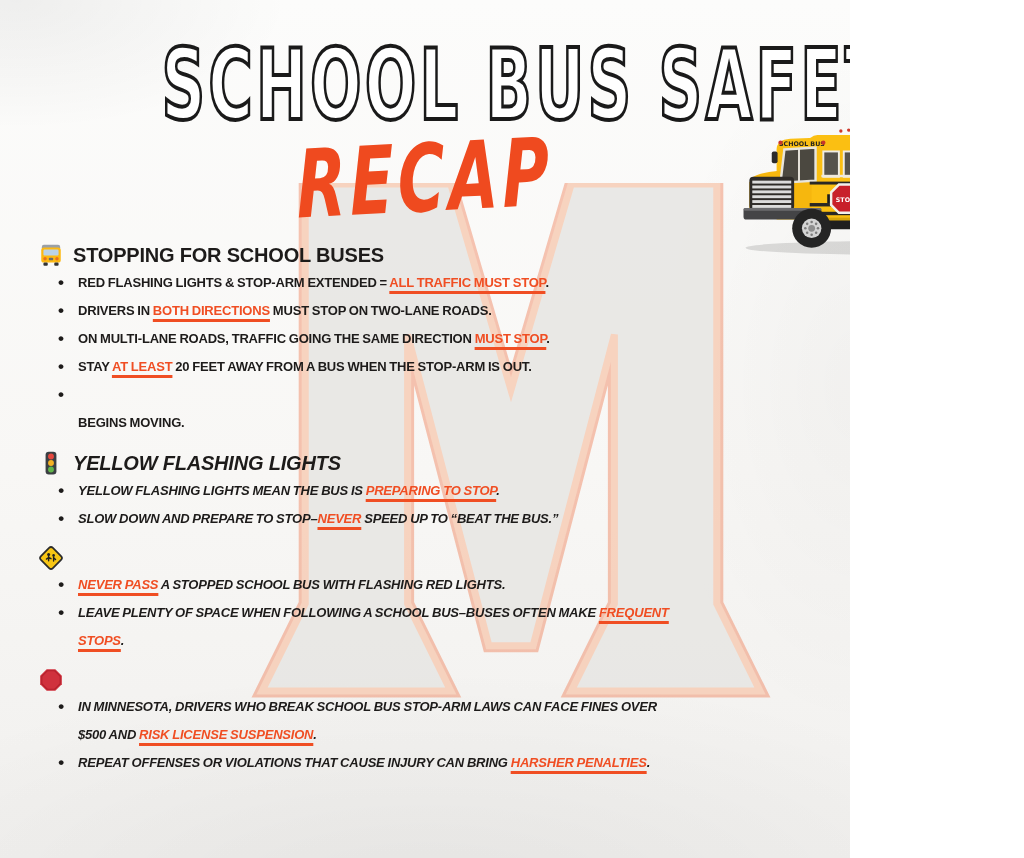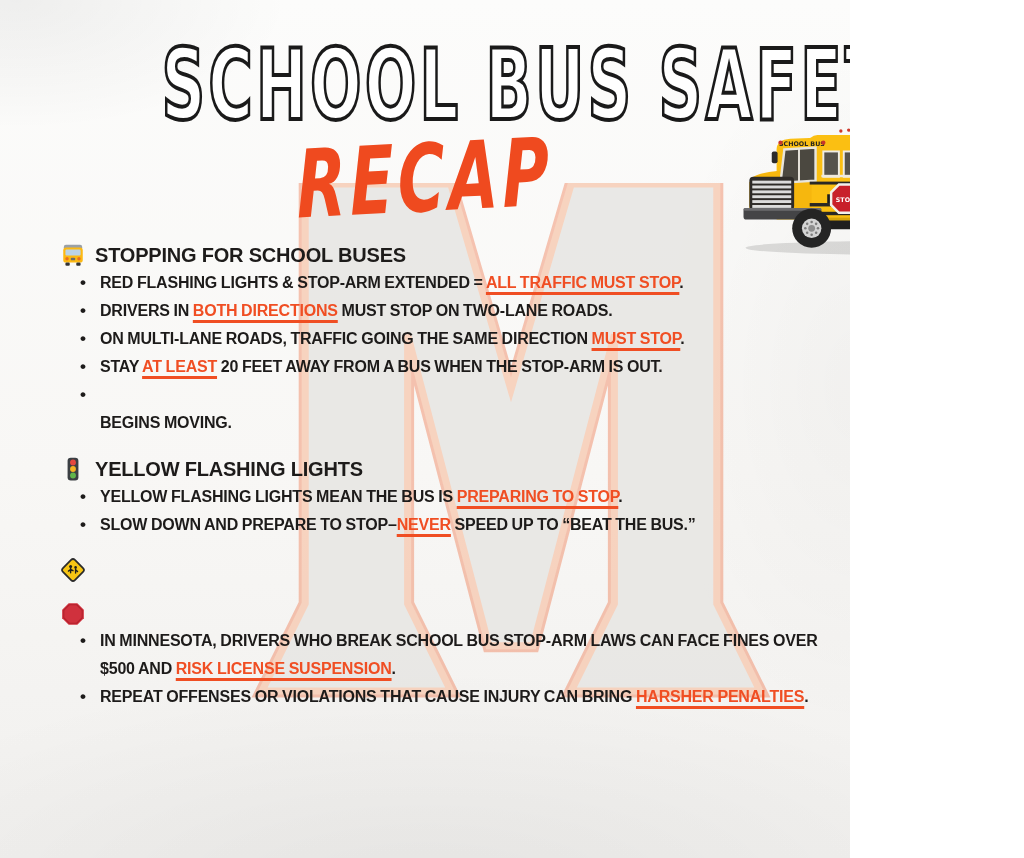--- a/index.html
+++ b/index.html
@@ -19,27 +19,27 @@
     color:#ffffff; -webkit-text-stroke:4px #1a1a1a; letter-spacing:5px;
     transform:scaleX(0.62); transform-origin:50% 50%; white-space:nowrap;
   }
   .subtitle{
     position:absolute; top:132px; left:0; width:100%; text-align:center;
     font-family:"DejaVu Sans", sans-serif; font-weight:bold; font-style:italic;
     font-size:94px; line-height:1; color:#ef4a1f; letter-spacing:6px;
     transform:scaleX(0.68) rotate(-2deg); transform-origin:50% 50%; white-space:nowrap;
   }
   .bus{position:absolute; left:726px; top:110px; width:292px; height:152px;}
-  .content{position:absolute; left:60px; top:241px; width:942px; color:#1d1b1a;}
-  .sec + .sec{margin-top:18px;}
+  .content{position:absolute; left:38px; top:241px; width:942px; color:#1d1b1a;}
+  .sec + .sec{margin-top:12px;font-style:italic;}
   .sec-h{display:flex; align-items:center; gap:9px; font-weight:bold; font-size:20px;
          line-height:28px; letter-spacing:-0.2px;}
   .hicon{width:26px; height:26px; flex:0 0 auto;}
   .sec ul{margin:0; padding:0 0 0 40px; list-style:none;}
-  .sec li{position:relative; font-weight:bold; font-size:16px; line-height:28px;
+  .sec li{position:relative; font-weight:bold; font-size:13px; line-height:28px;
           letter-spacing:-0.2px; word-spacing:-0.5px;}
   .sec li::before{content:"•"; position:absolute; left:-20px; top:0; font-size:17px; color:#1d1b1a;}
   .hl{color:#f04e23; text-decoration:underline; text-decoration-color:#f04e23;
       text-decoration-thickness:2.5px; text-underline-offset:4px;}
   .defs{position:absolute; width:0; height:0; overflow:hidden;}
 </style>
 </head>
 <body>
 
 <div class="page">
@@ -161,20 +161,24 @@
           <li><span>YELLOW FLASHING LIGHTS MEAN THE BUS IS </span><span class="hl">PREPARING TO STOP</span><span>.</span></li>
           <li><span>SLOW DOWN AND PREPARE TO STOP–</span><span class="hl">NEVER</span><span> SPEED UP TO “BEAT THE BUS.”</span></li>
         </ul>
       </section>
       <section class="sec">
         <div class="sec-h">
           <svg class="hicon">
             <use href="#children-crossing-icon"></use>
           </svg>
         </div>
+        <ul>
+          <li><span class="hl">NEVER PASS</span><span> A STOPPED SCHOOL BUS WITH FLASHING RED LIGHTS.</span></li>
+          <li><span>LEAVE PLENTY OF SPACE WHEN FOLLOWING A SCHOOL BUS–BUSES OFTEN MAKE </span><span class="hl">FREQUENT</span><br><span class="hl">STOPS</span><span>.</span></li>
+        </ul>
       </section>
       <section class="sec">
         <div class="sec-h">
           <svg class="hicon">
             <use href="#stop-sign-icon"></use>
           </svg>
         </div>
         <ul>
           <li><span>IN MINNESOTA, DRIVERS WHO BREAK SCHOOL BUS STOP-ARM LAWS CAN FACE FINES OVER</span><br><span>$500 AND </span><span class="hl">RISK LICENSE SUSPENSION</span><span>.</span></li>
           <li><span>REPEAT OFFENSES OR VIOLATIONS THAT CAUSE INJURY CAN BRING </span><span class="hl">HARSHER PENALTIES</span><span>.</span></li>

